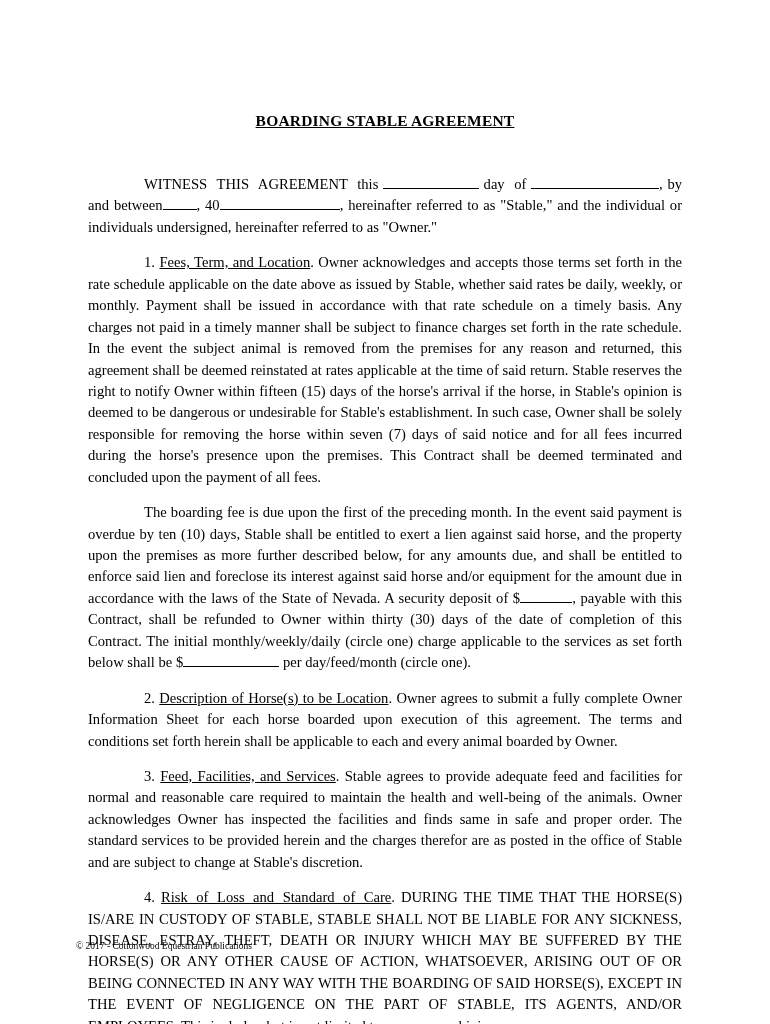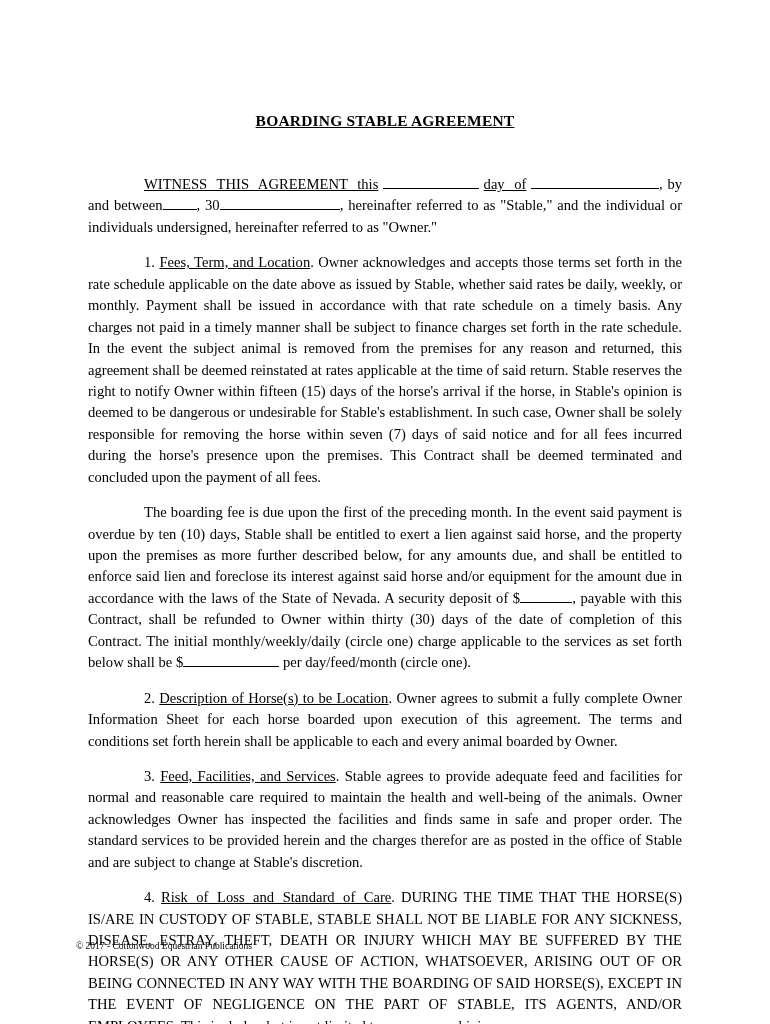--- a/index.html
+++ b/index.html
@@ -74,21 +74,20 @@
   .b-lg { width: 120px; }
   .b-xl { width: 128px; }
   .caps {
     font-size: 14.6px;
   }
   .spaced {
     word-spacing: 2.5px;
   }
   .spaced-wide {
     word-spacing: 5px;
-    text-decoration: underline;
   }
   .footer {
     position: absolute;
     left: 76px;
     top: 917px;
     font-size: 9.5px;
     font-family: "Liberation Serif", serif;
     color: #000000;
     margin-top: 24px;
   }
@@ -98,21 +97,21 @@
 
 <div class="page">
   <div class="content">
 
     <div class="doc-title">BOARDING STABLE AGREEMENT</div>
 
     <p class="para first-gap">
       <span class="indent"></span><span class="spaced-wide">WITNESS THIS AGREEMENT this</span>
       <span class="blank b-md"></span>
       <span class="spaced-wide">day of</span>
-      <span class="blank b-xl"></span><span>, by and between</span><span class="blank b-xs"></span><span>, 30</span><span class="blank b-lg"></span><span>, hereinafter referred to as "Stable," and the individual or individuals undersigned, hereinafter referred to as "Owner."</span>
+      <span class="blank b-xl"></span><span>, by and between</span><span class="blank b-xs"></span><span>, 40</span><span class="blank b-lg"></span><span>, hereinafter referred to as "Stable," and the individual or individuals undersigned, hereinafter referred to as "Owner."</span>
     </p>
 
     <p class="para">
       <span class="num-indent"></span><span>1.</span>
       <span class="u">Fees, Term, and Location</span><span>.  Owner acknowledges and accepts those terms set forth in the rate schedule applicable on the date above as issued by Stable, whether said rates be daily, weekly, or monthly.  Payment shall be issued in accordance with that rate schedule on a timely basis.  Any charges not paid in a timely manner shall be subject to finance charges set forth in the rate schedule.  In the event the subject animal is removed from the premises for any reason and returned, this agreement shall be deemed reinstated at rates applicable at the time of said return.  Stable reserves the right to notify Owner within fifteen (15) days of the horse's arrival if the horse, in Stable's opinion is deemed to be dangerous or undesirable for Stable's establishment.  In such case, Owner shall be solely responsible for removing the horse within seven (7) days of said notice and for all fees incurred during the horse's presence upon the premises.  This Contract shall be deemed terminated and concluded upon the payment of all fees.</span>
     </p>
 
     <p class="para">
       <span class="indent"></span><span>The boarding fee is due upon the first of the preceding month.  In the event said payment is overdue by ten (10) days, Stable shall be entitled to exert a lien against said horse, and the property upon the premises as more further described below, for any amounts due, and shall be entitled to enforce said lien and foreclose its interest against said horse and/or equipment for the amount due in accordance with the laws of the State of Nevada.  A security deposit of $</span><span class="blank b-sm"></span><span>, payable with this Contract, shall be refunded to Owner within thirty (30) days of the date of completion of this Contract.  The initial monthly/weekly/daily (circle one) charge applicable to the services as set forth below shall be $</span><span class="blank b-md"></span>
       <span>per day/feed/month (circle one).</span>

